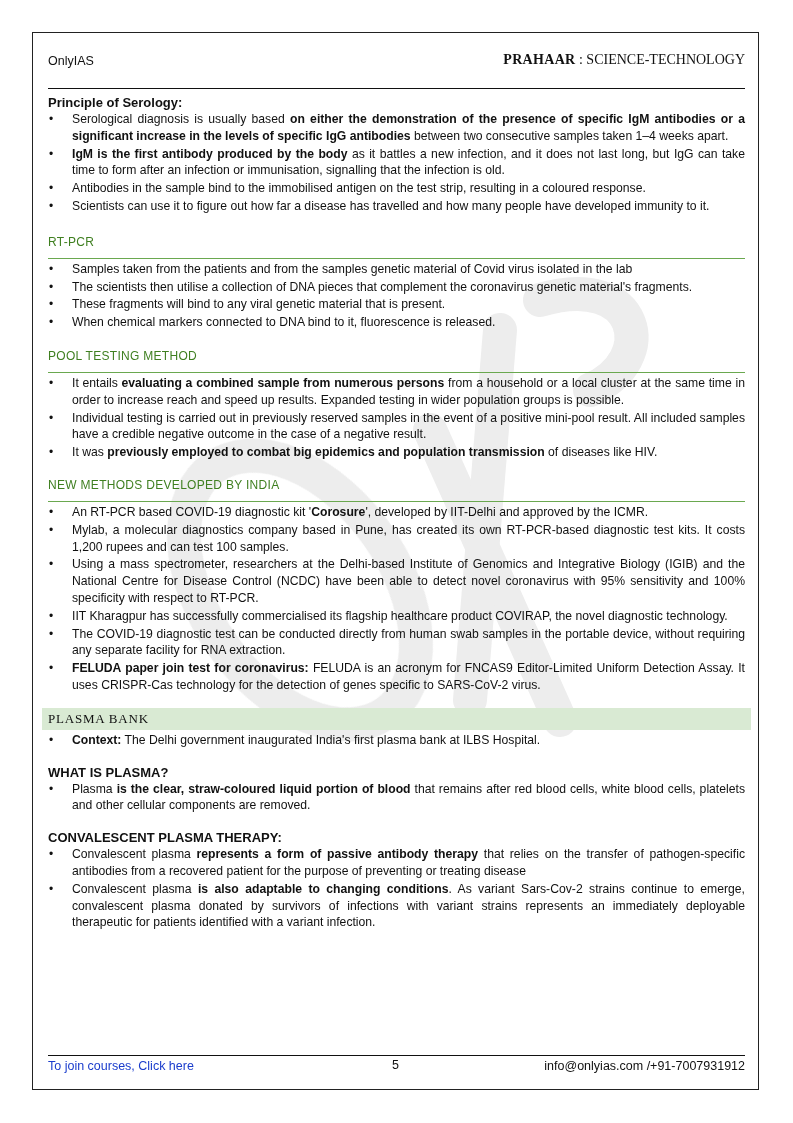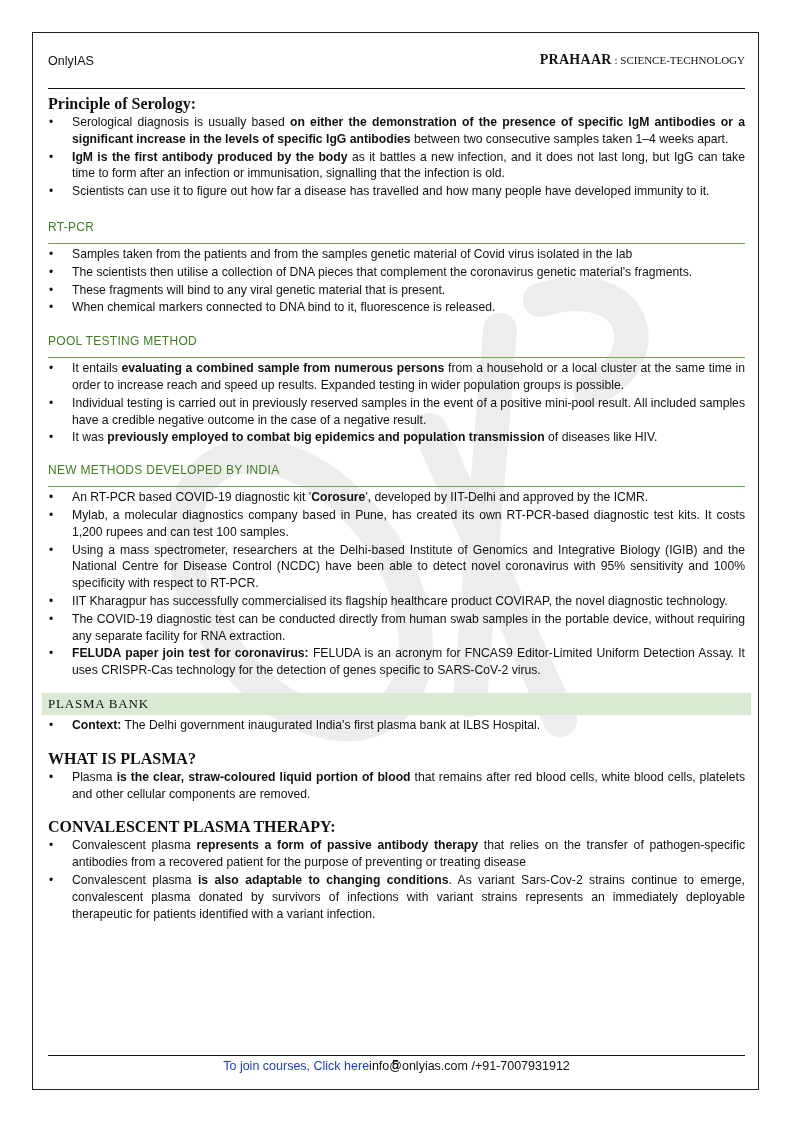--- a/index.html
+++ b/index.html
@@ -7,32 +7,32 @@
          font-family: "Liberation Sans", "DejaVu Sans", sans-serif; color: #111; }
   .page-frame { position: absolute; left: 32px; top: 32px; width: 727px; height: 1058px;
                 border: 1px solid #222; box-sizing: border-box; }
   .watermark { position: absolute; left: 0; top: 0; width: 793px; height: 1123px; pointer-events: none; z-index: 0; }
   .content { position: absolute; left: 48px; top: 44px; width: 697px; z-index: 1; }
   .header { display: flex; justify-content: space-between; align-items: flex-end;
             border-bottom: 1px solid #111; padding-bottom: 20px; height: 24px; }
   .header .brand { font-size: 12.5px; }
   .header .title { font-size: 12.5px; }
   .header .title b { font-family: "Liberation Serif", serif; font-size: 14px; letter-spacing: 0.3px; }
-  .header .title span { font-family: "Liberation Serif", serif; font-size: 11px; }
-  .h-black { font-weight: bold; font-size: 16px; margin-top: 12px; margin-bottom: 1px; font-family: Liberation Serif, serif; }
+  .header .title span { font-family: "Liberation Serif", serif; font-size: 14px; }
+  .h-black { font-weight: bold; font-size: 13px; margin-top: 12px; margin-bottom: 1px; }
   .h-green { color: #3f7f20; font-weight: normal; font-size: 12px; letter-spacing: 0.3px;
              border-bottom: 1.5px solid #6aa84f; padding-bottom: 9px; margin-top: 16px; margin-bottom: 2px; }
   .h-band { background: #d9ead3; font-family: Liberation Serif, serif; font-size: 13px; letter-spacing: 0.8px;
             padding: 3px 0 3px 6px; margin-left: -6px; margin-right: -6px; margin-top: 14px; margin-bottom: 2px; }
   ul { list-style: none; margin: 0; padding: 0; }
   li { position: relative; padding-left: 24px; font-size: 12.2px; line-height: 16.8px; text-align: justify; margin-bottom: 1px; }
   li::before { content: "\2022"; position: absolute; left: 1px; top: 0; font-size: 12px; }
   li b { font-weight: bold; }
   .footer { position: absolute; left: 48px; top: 1055px; width: 697px; border-top: 1px solid #111;
-            display: flex; justify-content: center; padding-top: 3px; font-size: 12.5px; z-index: 1; }
+            display: flex; justify-content: space-between; padding-top: 3px; font-size: 12.5px; z-index: 1; }
   .footer a { color: #1a3ccc; text-decoration: none; }
   .footer .pg { position: absolute; left: 344px; top: 2px; }
 </style>
 </head>
 <body>
 
 <div class="page-frame"></div>
 
 <svg class="watermark" viewBox="0 0 793 1123">
   <g fill="none" stroke="#ebebeb" stroke-width="34" stroke-linecap="round" opacity="0.9">
@@ -46,20 +46,21 @@
 <div class="content">
   <div class="header">
     <span class="brand">OnlyIAS</span>
     <span class="title"><b>PRAHAAR</b><span> : SCIENCE-TECHNOLOGY</span></span>
   </div>
 
   <div class="h-black" style="margin-top:6px">Principle of Serology:</div>
   <ul>
       <li><span>Serological diagnosis is usually based </span><b>on either the demonstration of the presence of specific IgM antibodies or a significant increase in the levels of specific IgG antibodies</b><span> between two consecutive samples taken 1–4 weeks apart.</span></li>
       <li><b>IgM is the first antibody produced by the body</b><span> as it battles a new infection, and it does not last long, but IgG can take time to form after an infection or immunisation, signalling that the infection is old.</span></li>
+      <li><span>Antibodies in the sample bind to the immobilised antigen on the test strip, resulting in a coloured response.</span></li>
       <li><span>Scientists can use it to figure out how far a disease has travelled and how many people have developed immunity to it.</span></li>
     </ul>
 
   <div class="h-green" style="margin-top:20px">RT-PCR</div>
   <ul>
       <li><span>Samples taken from the patients and from the samples genetic material of Covid virus isolated in the lab</span></li>
       <li><span>The scientists then utilise a collection of DNA pieces that complement the coronavirus genetic material's fragments.</span></li>
       <li><span>These fragments will bind to any viral genetic material that is present.</span></li>
       <li><span>When chemical markers connected to DNA bind to it, fluorescence is released.</span></li>
     </ul>

